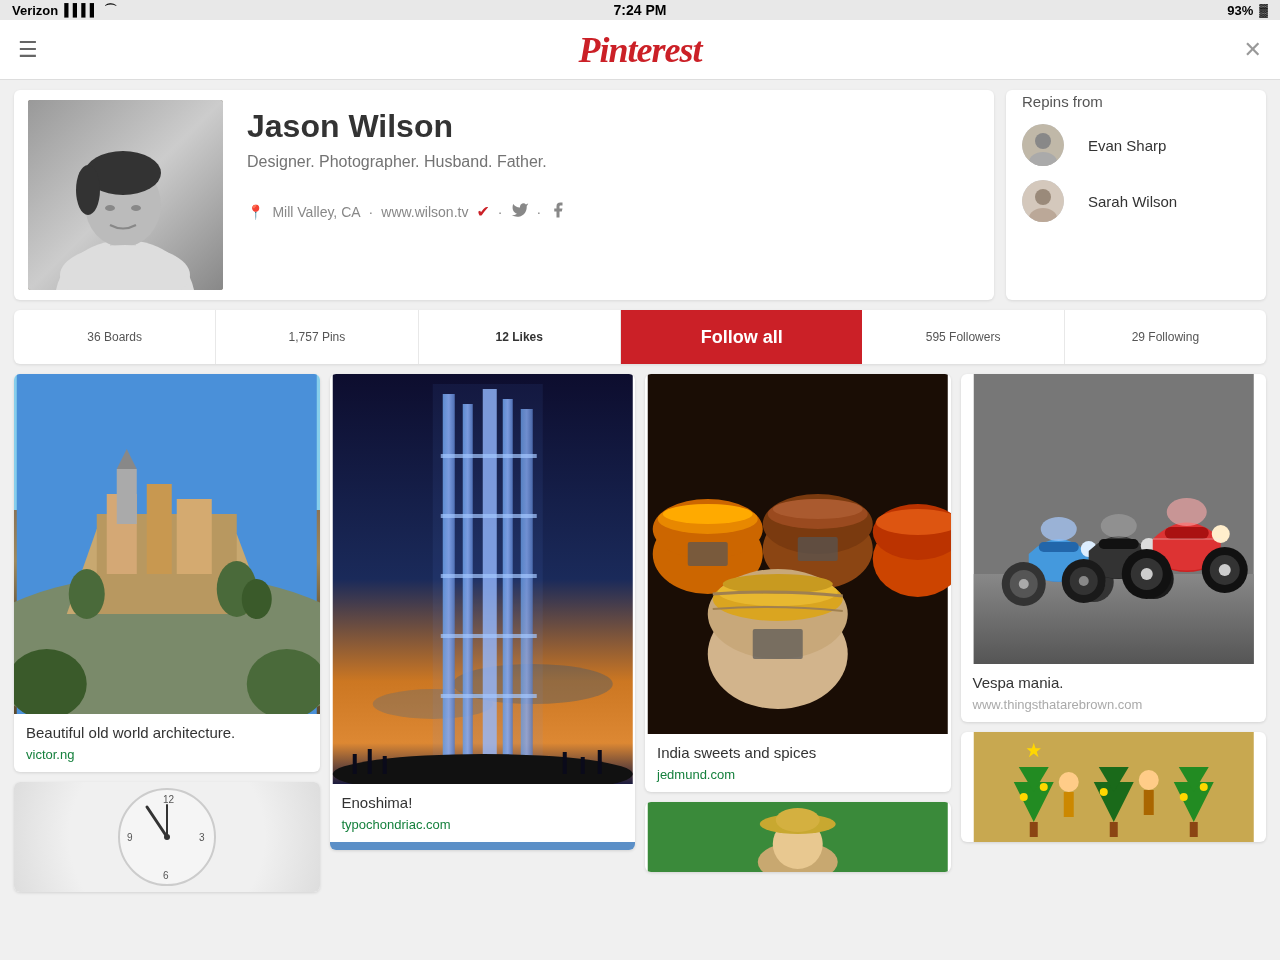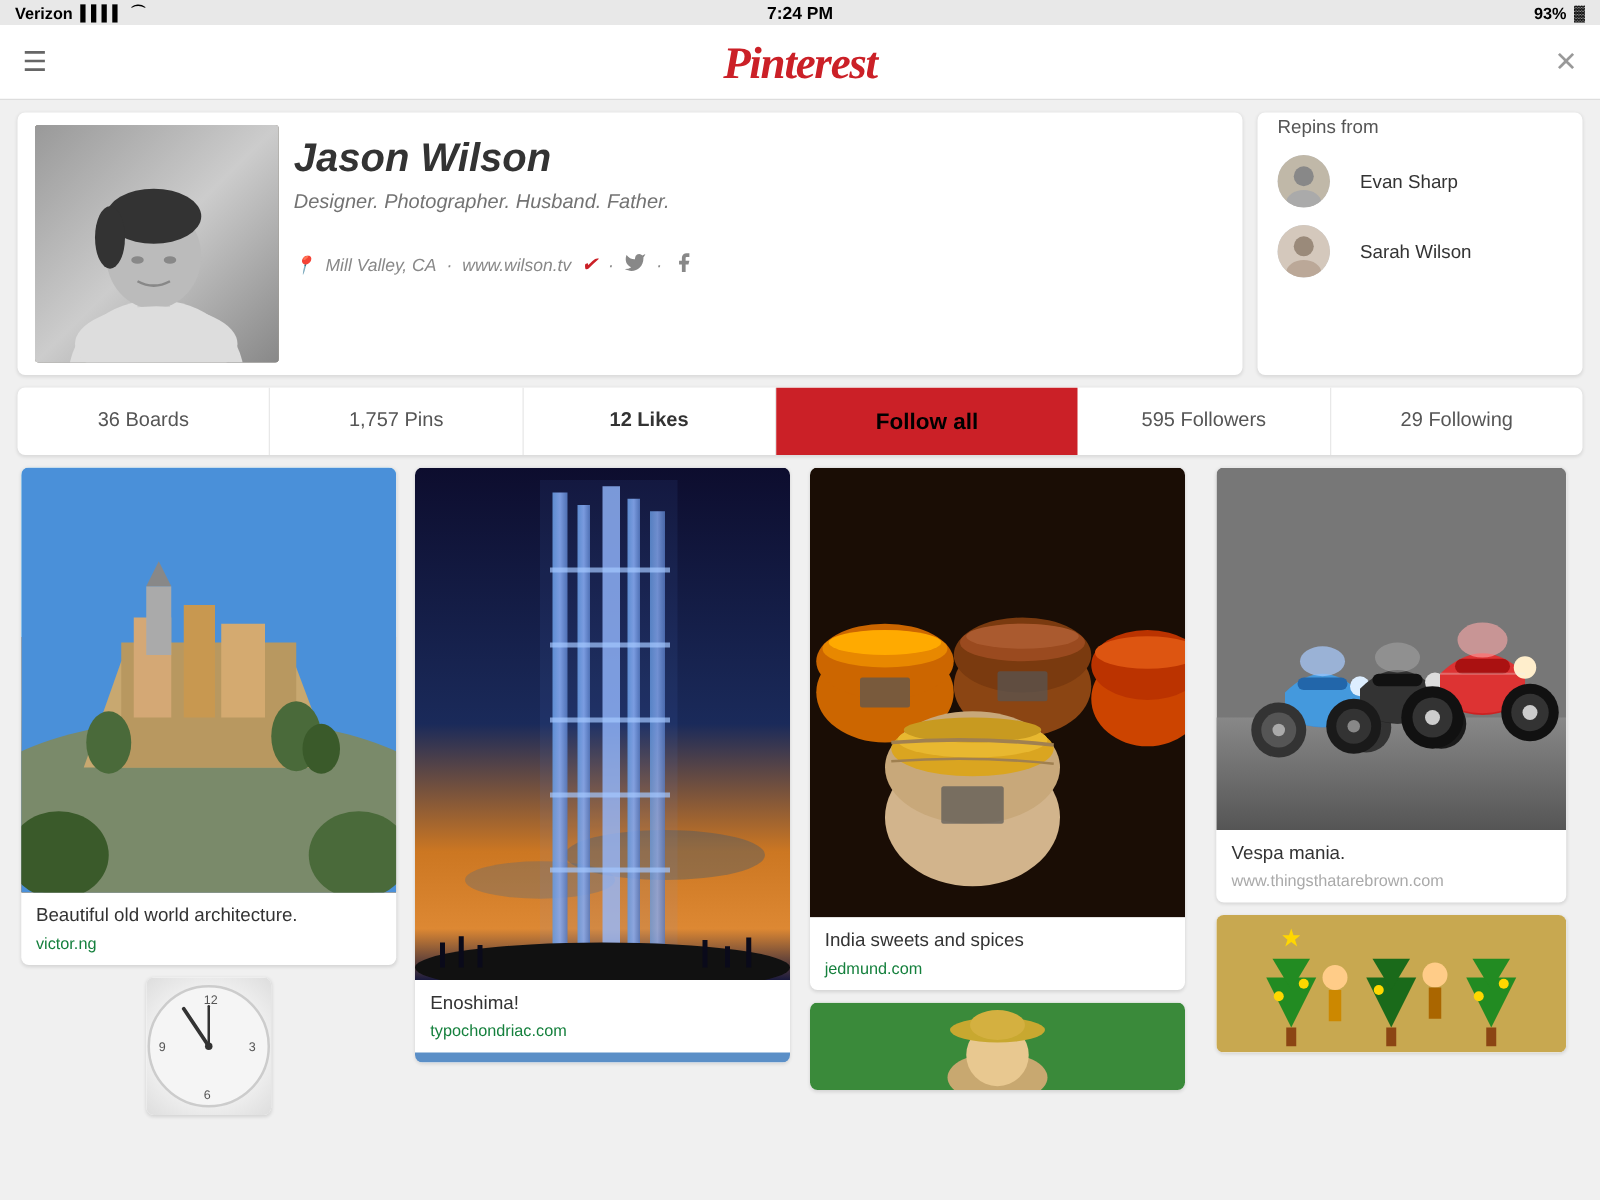--- a/index.html
+++ b/index.html
@@ -40,27 +40,26 @@
       font-weight: bold;
       color: #cb2027;
       font-style: italic;
       letter-spacing: -1px;
     }
     .nav-close { font-size: 22px; color: #999; cursor: pointer; }
 
     
     .profile-section {
       display: flex;
-      gap: 0;
+      gap: 12px;
       padding: 12px 14px;
       background: #fff;
       margin: 10px 14px;
       border-radius: 6px;
       box-shadow: 0 1px 3px rgba(0,0,0,0.1);
-      font-style: italic;
     }
     .profile-avatar {
       width: 195px;
       height: 190px;
       flex-shrink: 0;
       background: #888;
       border-radius: 3px;
       overflow: hidden;
     }
     .avatar-img {
@@ -112,48 +111,48 @@
       height: 54px;
       overflow: hidden;
     }
     .stat-item {
       flex: 1;
       display: flex;
       align-items: center;
       justify-content: center;
       height: 100%;
       border-right: 1px solid #e8e8e8;
-      font-size: 16px;
+      font-size: 12px;
       color: #555;
       cursor: pointer;
     }
     .stat-item.active { color: #333; font-weight: 600; }
     .stat-item:last-child { border-right: none; }
     .follow-all-btn {
       flex: 1.2;
       display: flex;
       align-items: center;
       justify-content: center;
       background: #cb2027;
       height: 100%;
-      color: #000000;
+      color: #ffffff;
       font-size: 18px;
       font-weight: 600;
       cursor: pointer;
       border: none;
     }
 
     
     .pin-grid {
       display: flex;
       gap: 10px;
       padding: 0 14px;
       align-items: flex-start;
     }
-    .pin-col { flex: 1; display: flex; flex-direction: column; gap: 10px; align-items: center; }
+    .pin-col { flex: 1; display: flex; flex-direction: column; gap: 10px; }
     .pin-card {
       background: #fff;
       border-radius: 6px;
       box-shadow: 0 1px 3px rgba(0,0,0,0.12);
       overflow: hidden;
     }
     .pin-image {
       width: 100%;
       display: block;
     }

